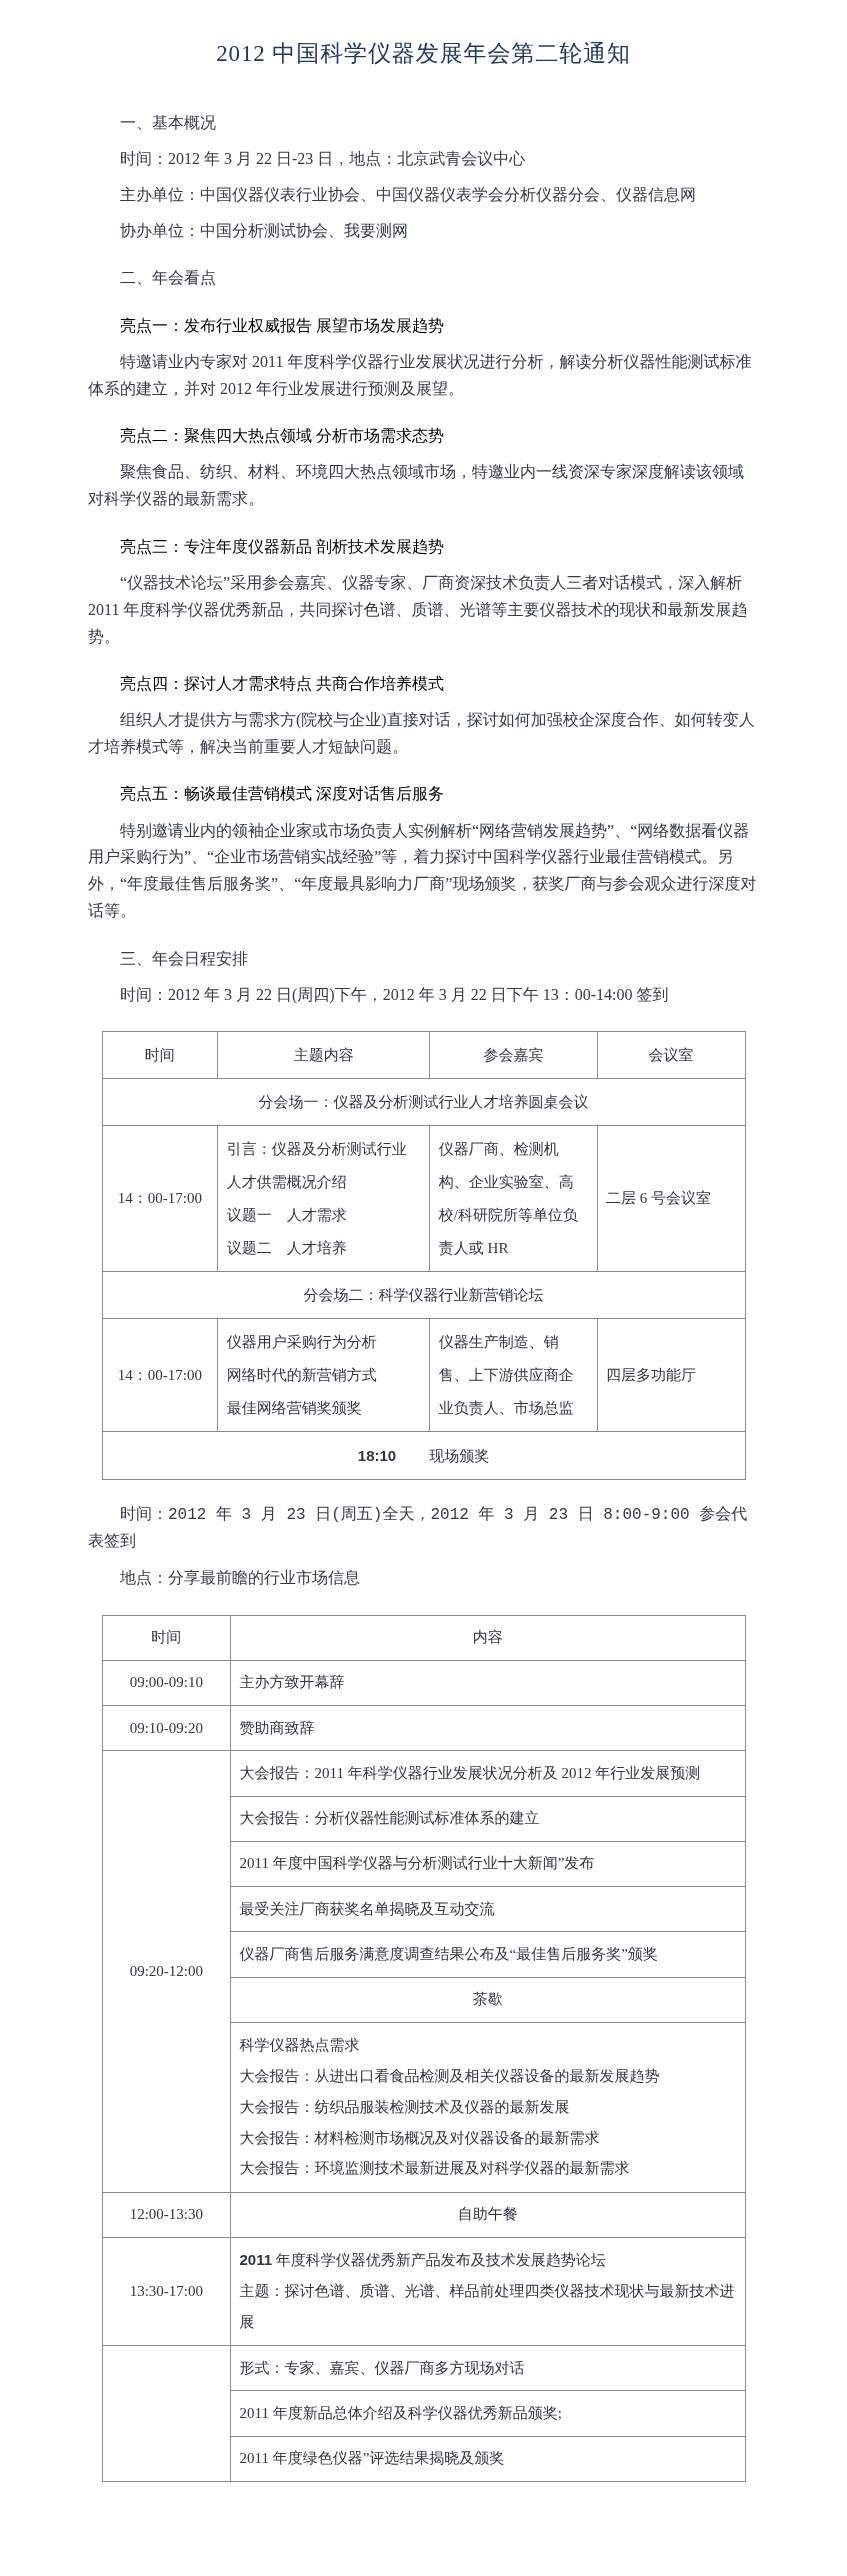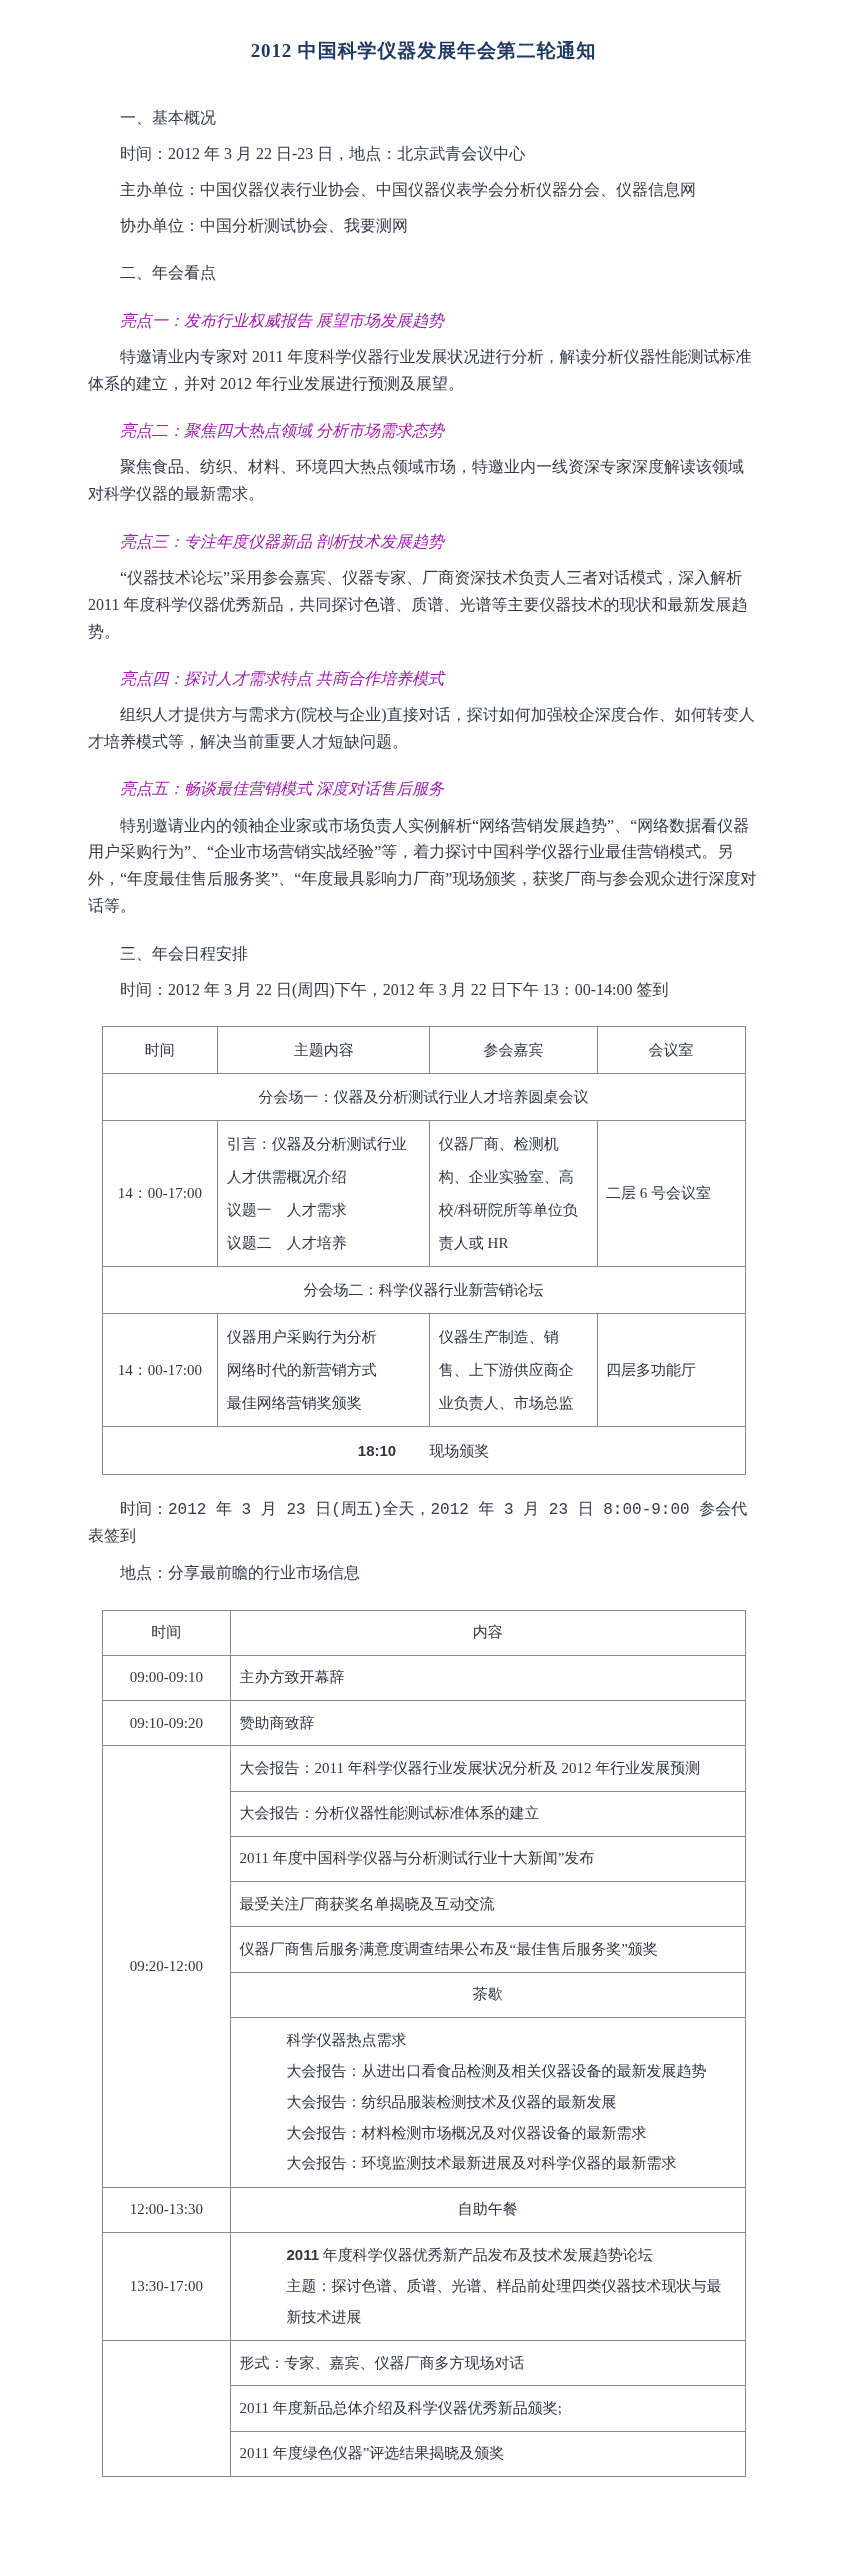--- a/index.html
+++ b/index.html
@@ -9,54 +9,54 @@
     margin:0 auto;
     background:#ffffff;
     box-sizing:border-box;
     padding:32px 0 93px 0;
     font-family:"Liberation Serif","DejaVu Serif",serif;
     color:#333a49;
   }
   .doc{width:671px;margin:0 auto;}
   .doc-title{
     text-align:center;
-    font-size:19px;
+    font-size:23px;
     color:#1e3a63;
-    font-weight:bold;
+    font-weight:normal;
     margin:5.6px 0 41px 0;
     letter-spacing:0.9px;
   }
   p{
     font-size:16px;
     line-height:1.68;
     margin:9.3px 0;
   }
   .indent{text-indent:2em;}
   .gap-top{margin-top:21px;font-family:Liberation Mono, monospace;}
   .heading{margin-top:20.5px;}
-  .hl{color:#a21caf;margin-top:20.5px;font-style:italic;}
+  .hl{color:#000000;margin-top:20.5px;}
   table{
     width:644px;
     margin:22.4px auto;
     border-collapse:collapse;
     table-layout:fixed;
     font-size:15px;
     color:#2f3542;
   }
   td{
     border:0.9px solid #8a8a8a;
     padding:6.5px 8.4px;
     line-height:2.2;
     vertical-align:middle;
     word-break:break-all;
   }
   .t-center{text-align:center;margin-left:40px;}
   .t2 td{line-height:1.95;padding:7.5px 8.4px;}
   .cell-lines div{line-height:2.2;}
-  .t2 .cell-lines div{line-height:2.05;margin-left:47px;}
+  .t2 .cell-lines div{line-height:2.05;}
   .bold{font-weight:bold;font-family:"Liberation Sans","DejaVu Sans",sans-serif;}
   .dinner-gap{display:inline-block;width:2.2em;}
 </style>
 </head>
 <body>
 
 <div class="page">
   <div class="doc">
 
     <h1 class="doc-title">2012 中国科学仪器发展年会第二轮通知</h1>

